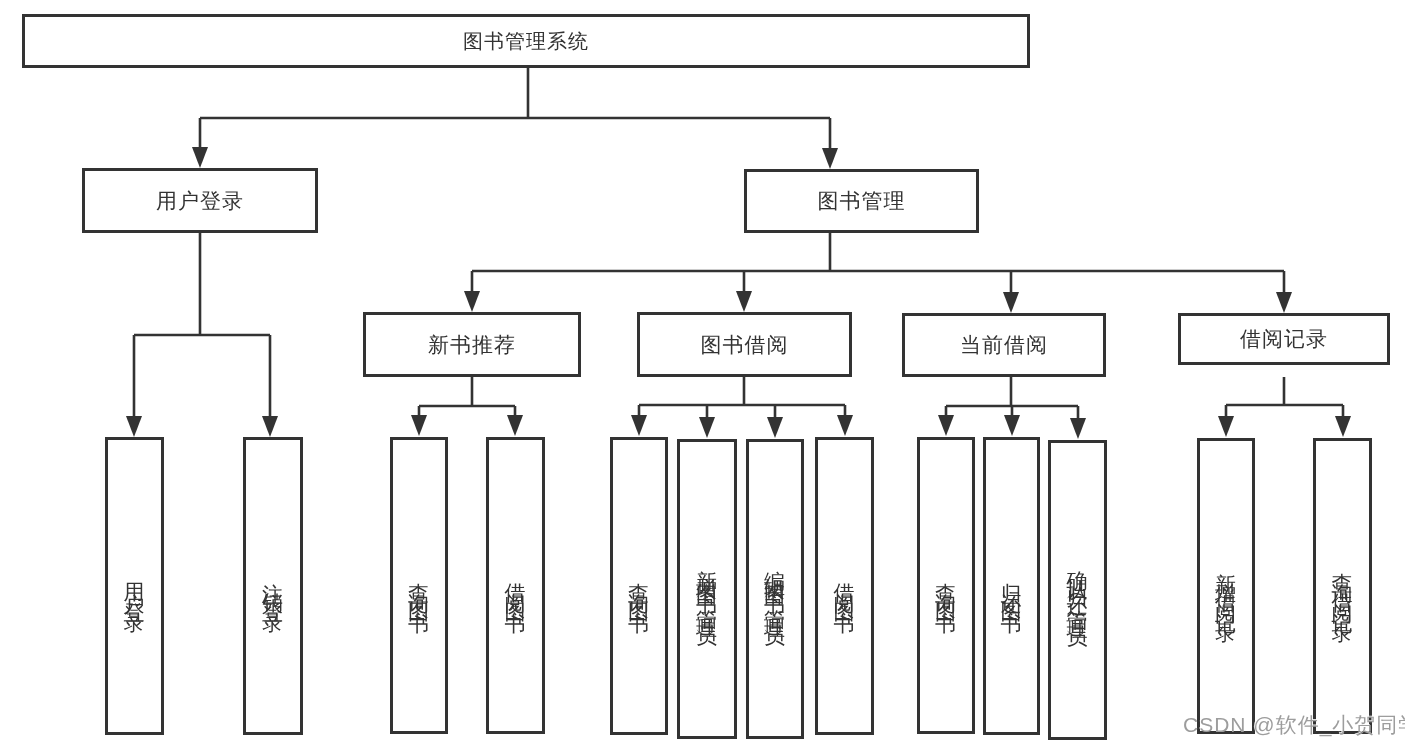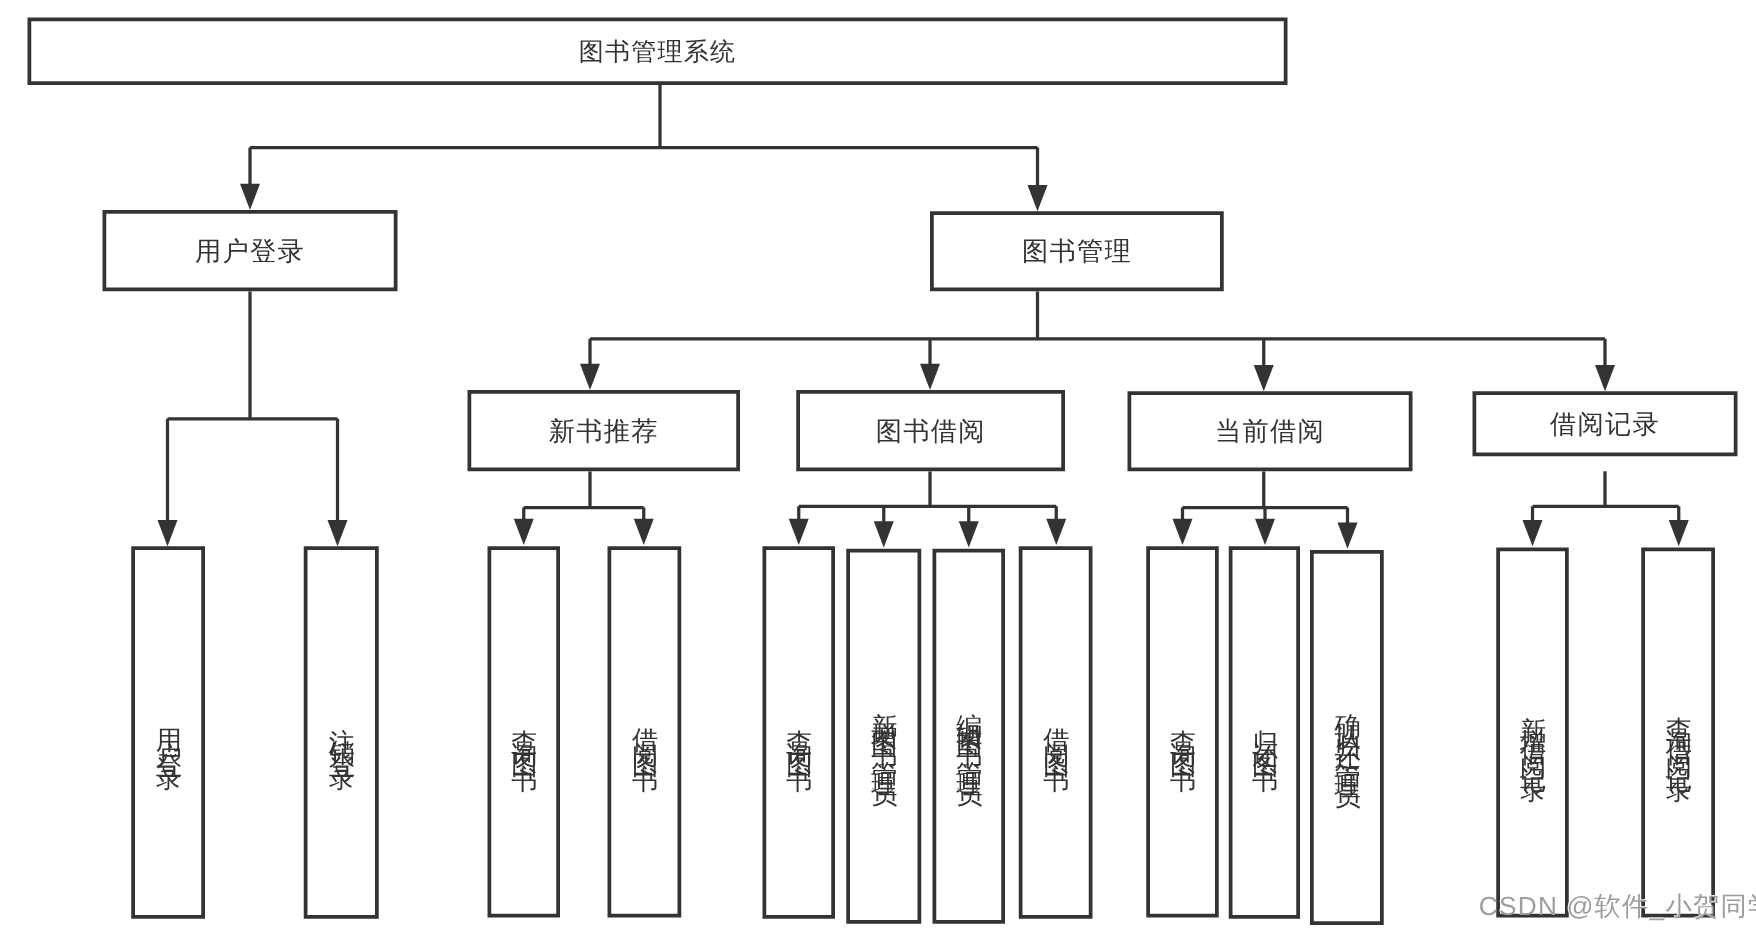--- a/index.html
+++ b/index.html
@@ -31,23 +31,23 @@
     font-size: 21px;
     letter-spacing: 10px;
     line-height: 1;
   }
   
   #n-root    { left: 22px;  top: 14px;  width: 1008px; height: 54px; font-size: 20px; }
   
   #n-login   { left: 82px;  top: 168px; width: 236px; height: 65px; }
   #n-mgmt    { left: 712px; top: 169px; width: 235px; height: 64px; margin-left: 32px; }
   
-  #n-newbook { left: 363px;  top: 312px; width: 218px; height: 65px; margin-left: 11px; }
+  #n-newbook { left: 363px;  top: 312px; width: 218px; height: 65px; }
   #n-borrow  { left: 637px;  top: 312px; width: 215px; height: 65px; }
-  #n-current { left: 902px;  top: 313px; width: 228px; height: 64px; }
+  #n-current { left: 902px;  top: 313px; width: 204px; height: 64px; }
   #n-record  { left: 1178px; top: 313px; width: 212px; height: 52px; }
   
   #lf-ul-0 { left: 105px;  top: 437px; width: 59px; height: 298px; }
   #lf-ul-1 { left: 243px;  top: 437px; width: 60px; height: 298px; }
   #lf-nb-0 { left: 390px;  top: 437px; width: 58px; height: 297px; }
   #lf-nb-1 { left: 486px;  top: 437px; width: 59px; height: 297px; }
   #lf-bb-0 { left: 610px;  top: 437px; width: 58px; height: 298px; }
   #lf-bb-1 { left: 677px;  top: 439px; width: 60px; height: 300px; letter-spacing: 8px; }
   #lf-bb-2 { left: 746px;  top: 439px; width: 58px; height: 300px; letter-spacing: 8px; }
   #lf-bb-3 { left: 815px;  top: 437px; width: 59px; height: 298px; }

